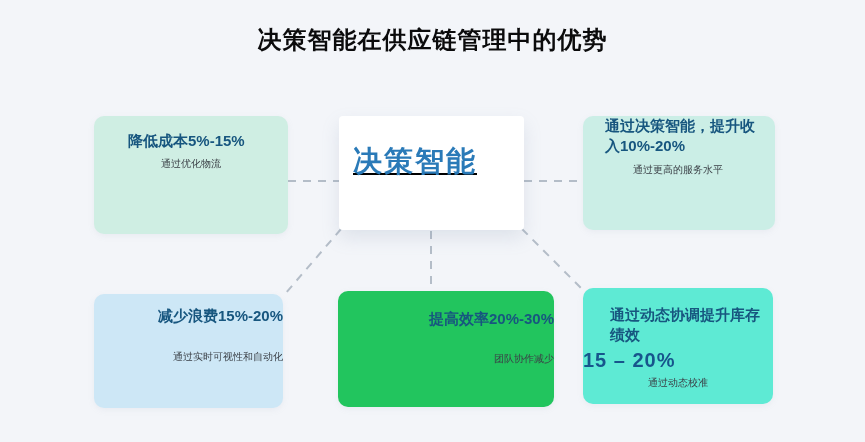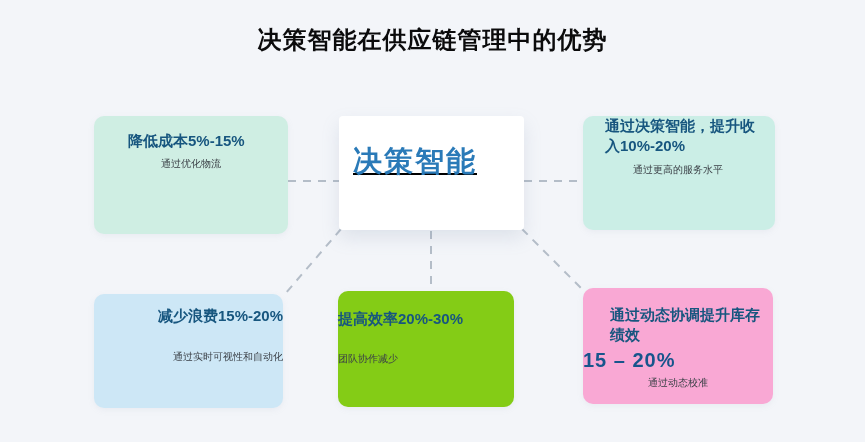--- a/index.html
+++ b/index.html
@@ -95,32 +95,32 @@
     width: 189px; height: 114px;
     background: #cde7f6;
     padding-top: 12px;
     text-align: right;
   }
   .waste .node-sub { margin-top: 24px; }
 
   
   .node.efficiency {
     left: 338px; top: 291px;
-    width: 176px; height: 116px;
-    background: #84cc16;
+    width: 216px; height: 116px;
+    background: #22c55e;
     padding-top: 18px;
-    text-align: left;
+    text-align: right;
   }
   .efficiency .node-sub { margin-top: 23px; }
 
   
   .node.inventory {
     left: 583px; top: 288px;
     width: 190px; height: 116px;
-    background: #f9a8d4;
+    background: #5eead4;
     padding-top: 17px;
   }
   .inventory .node-title { margin-left: 27px; width: 158px; }
   .inventory .highlight {
     text-align: left;
     font-size: 20px;
     font-weight: bold;
     letter-spacing: 1px;
     color: #17558c;
     margin-top: 4px;

